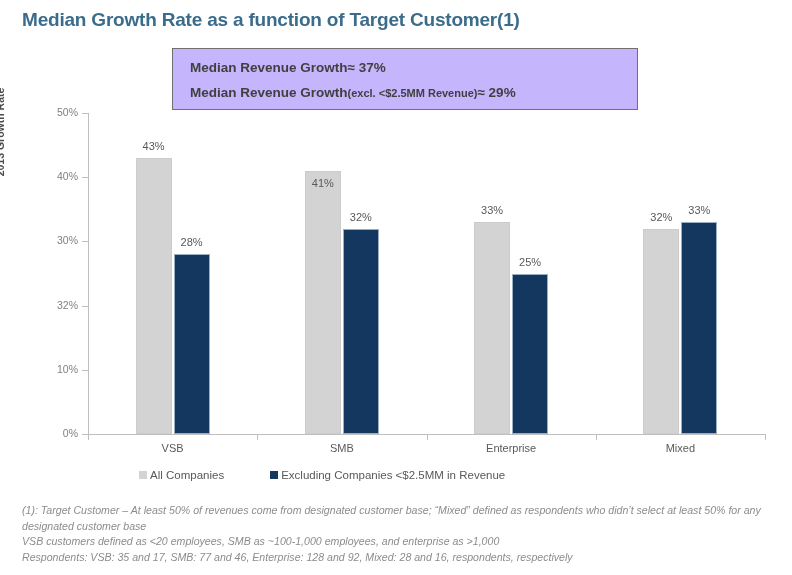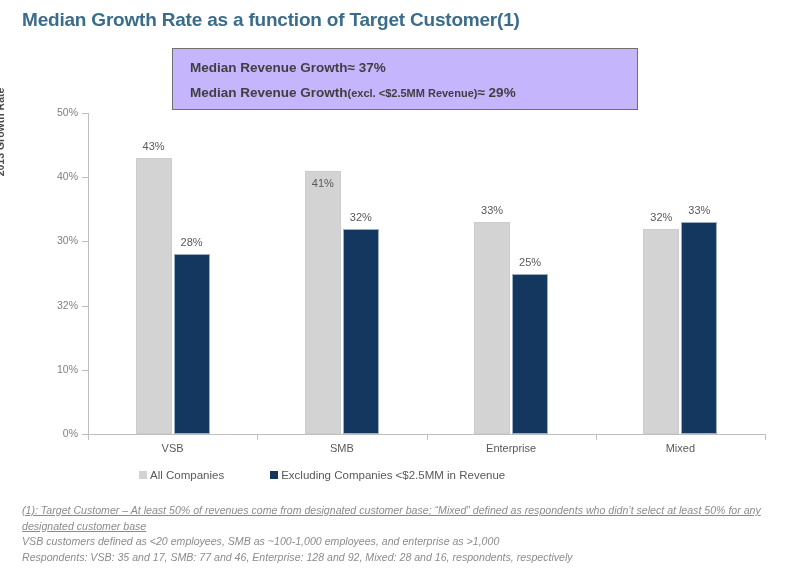--- a/index.html
+++ b/index.html
@@ -152,21 +152,21 @@
   #footnotes{
     position:absolute;
     left:22px; top:503px;
     width:760px;
     font-size:10.6px;
     font-style:italic;
     color:#8c8c8c;
     line-height:15.5px;
   }
   .fn{white-space:nowrap;}
-  .fn.wrap{white-space:normal;text-decoration:underline;}
+  .fn.wrap{white-space:normal;}
 </style>
 </head>
 <body>
 
 <div id="slide">
 
   <div id="title">Median Growth Rate as a function of Target Customer(1)</div>
 
   <div id="callout">
     <div class="callout-line" id="callout-line-1">

